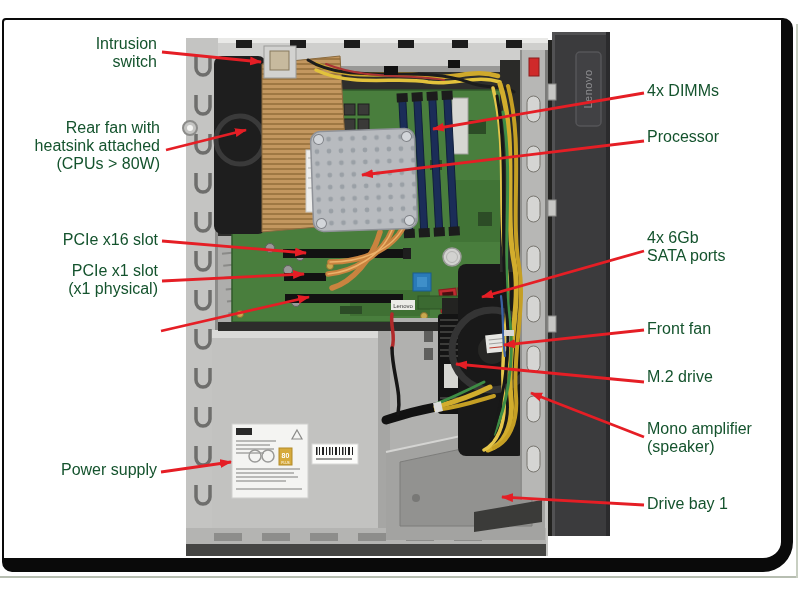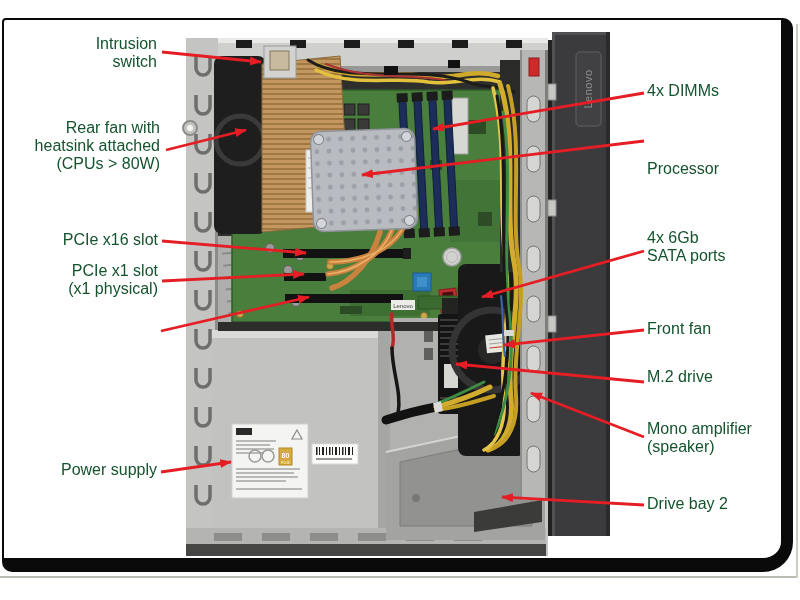--- a/index.html
+++ b/index.html
@@ -412,36 +412,36 @@
     <div>PCIe x1 slot</div>
     <div>(x1 physical)</div>
   </div>
   <div class="callout cl" style="left:7px;top:461px;">
     <div>Power supply</div>
   </div>
 
   <div class="callout cr" style="left:647px;top:82px;">
     <div>4x DIMMs</div>
   </div>
-  <div class="callout cr" style="left:647px;top:128px;margin-top:32px;">
+  <div class="callout cr" style="left:647px;top:128px;">
     <div>Processor</div>
   </div>
   <div class="callout cr" style="left:647px;top:229px;">
     <div>4x 6Gb</div>
     <div>SATA ports</div>
   </div>
   <div class="callout cr" style="left:647px;top:320px;">
     <div>Front fan</div>
   </div>
   <div class="callout cr" style="left:647px;top:368px;">
     <div>M.2 drive</div>
   </div>
   <div class="callout cr" style="left:647px;top:420px;">
     <div>Mono amplifier</div>
     <div>(speaker)</div>
   </div>
   <div class="callout cr" style="left:647px;top:495px;">
-    <div>Drive bay 2</div>
+    <div>Drive bay 1</div>
   </div>
 
   <div id="edge-bottom"></div>
   <div id="edge-right"></div>
 </div>
 
 </body></html>

